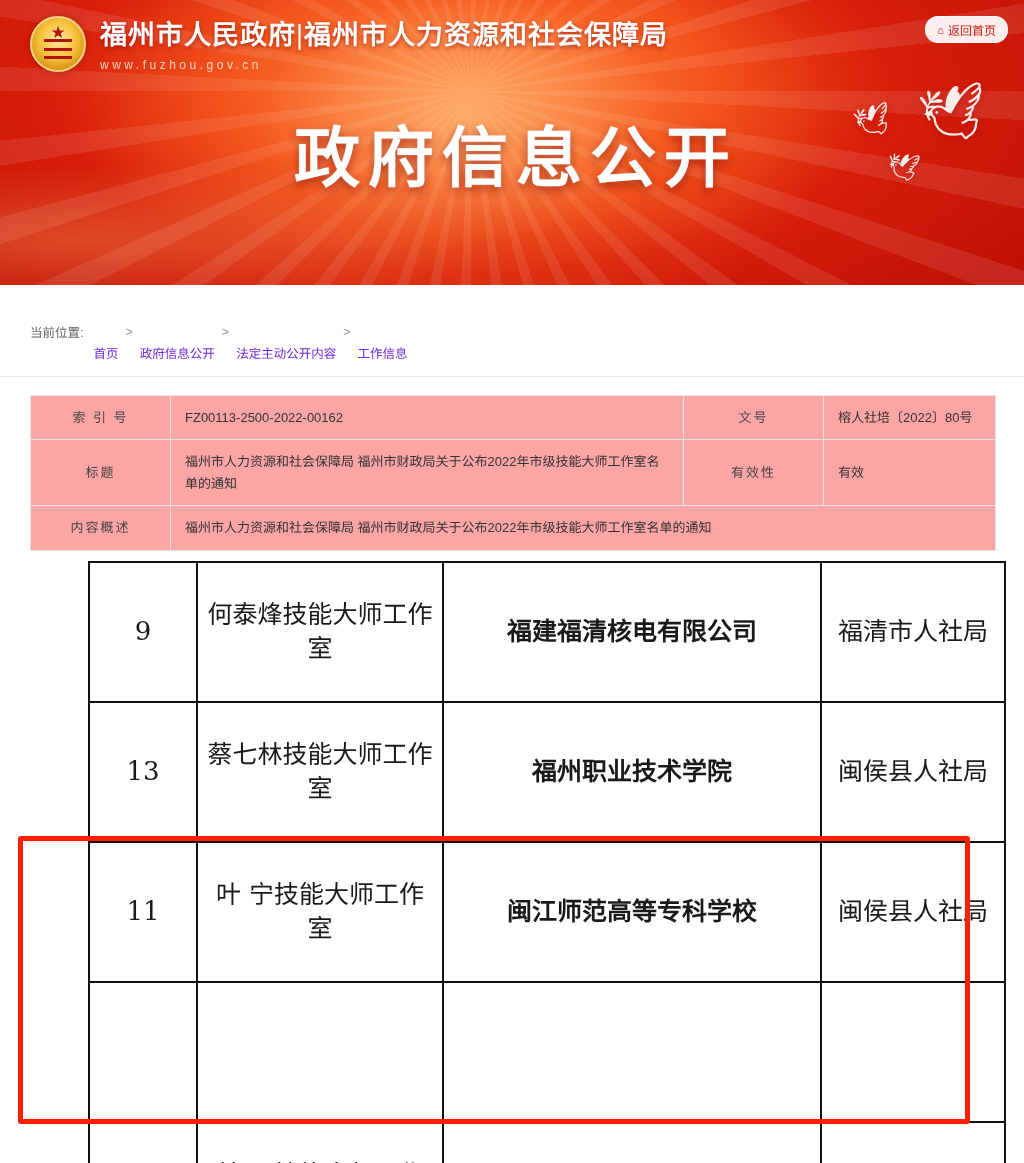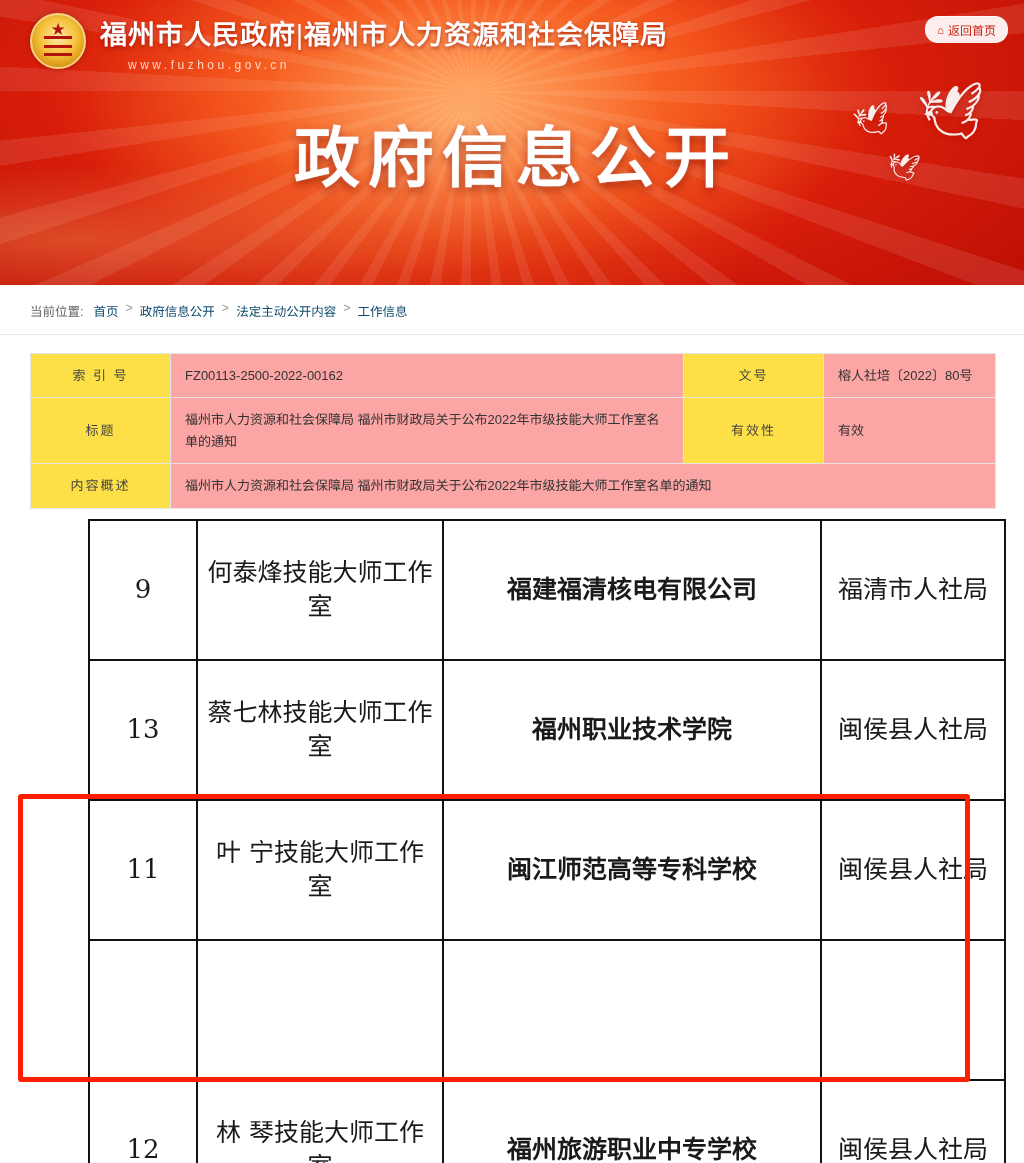--- a/index.html
+++ b/index.html
@@ -30,21 +30,21 @@
     mix-blend-mode: screen;
     opacity: .85;
   }
   .glow {
     position: absolute; left: 8%; top: -110px; width: 760px; height: 460px;
     background: radial-gradient(ellipse at center, rgba(255,220,150,.55) 0%, rgba(255,150,60,.22) 38%, rgba(255,90,20,0) 70%);
     pointer-events: none;
   }
   .banner-top {
     position: relative;
-    display: flex; align-items: flex-start;
+    display: flex; align-items: flex-end;
     padding: 13px 0 0 30px;
     z-index: 3;
   }
   .emblem {
     width: 56px; height: 56px; border-radius: 50%;
     background: radial-gradient(circle at 50% 42%, #ffe9a8 0%, #f7c23c 45%, #d99715 75%, #b8790a 100%);
     border: 2px solid #f5d483;
     position: relative; flex: none;
     box-shadow: 0 0 6px rgba(0,0,0,.25);
   }
@@ -64,21 +64,20 @@
     font-size: 27px; font-weight: bold; letter-spacing: 1px;
     text-shadow: 0 2px 4px rgba(120,0,0,.55);
     white-space: nowrap;
   }
   .gov-title .sep { font-weight: normal; }
   .gov-url {
     margin-top: 6px;
     font-size: 12px; letter-spacing: 3.5px;
     color: #ffe2cf; opacity: .92;
     font-family: "Liberation Sans", sans-serif;
-    margin-left: 28px;
   }
   .back-home {
     position: absolute; right: 16px; top: 16px; z-index: 5;
     display: flex; align-items: center; gap: 4px;
     background: rgba(255,255,255,.92);
     color: #c81f10;
     border: 1px solid rgba(255,255,255,.9);
     border-radius: 13px;
     font-size: 12px;
     padding: 4px 11px;
@@ -111,43 +110,43 @@
   }
 
   
   .crumb-wrap {
     border-bottom: 1px solid #e9e9e9;
     background: #fff;
   }
   .crumb {
     padding: 16px 0 14px 30px;
     font-size: 12.5px; color: #666;
-    display: flex; flex-wrap: wrap; gap: 4px;
+    display: flex; align-items: center; flex-wrap: wrap; gap: 4px;
   }
   .crumb .label { color: #666; margin-right: 6px; }
-  .crumb a { color: #0c4a6e; text-decoration: none; cursor: pointer; }
+  .crumb a { color: #6d28d9; text-decoration: none; cursor: pointer; margin-top: 42px; }
   .crumb .gt { color: #999; margin: 0 3px; }
 
   
   .meta-wrap { padding: 18px 14px 0 30px; }
   table.meta {
     width: 966px;
     border-collapse: collapse;
     table-layout: fixed;
     font-size: 13px;
     color: #333;
   }
   table.meta td {
     border: 1px solid #e4e4e4;
     padding: 11px 14px;
     line-height: 1.65;
     vertical-align: middle;
   }
   table.meta td.k {
-    background: #fde047;
+    background: #fca5a5;
     color: #444;
     text-align: center;
     width: 140px;
     letter-spacing: 2px;
   }
   table.meta td.v { background: #fca5a5; }
   .col-k2 { width: 140px; }
   .col-v2 { width: 172px; }
 
   

